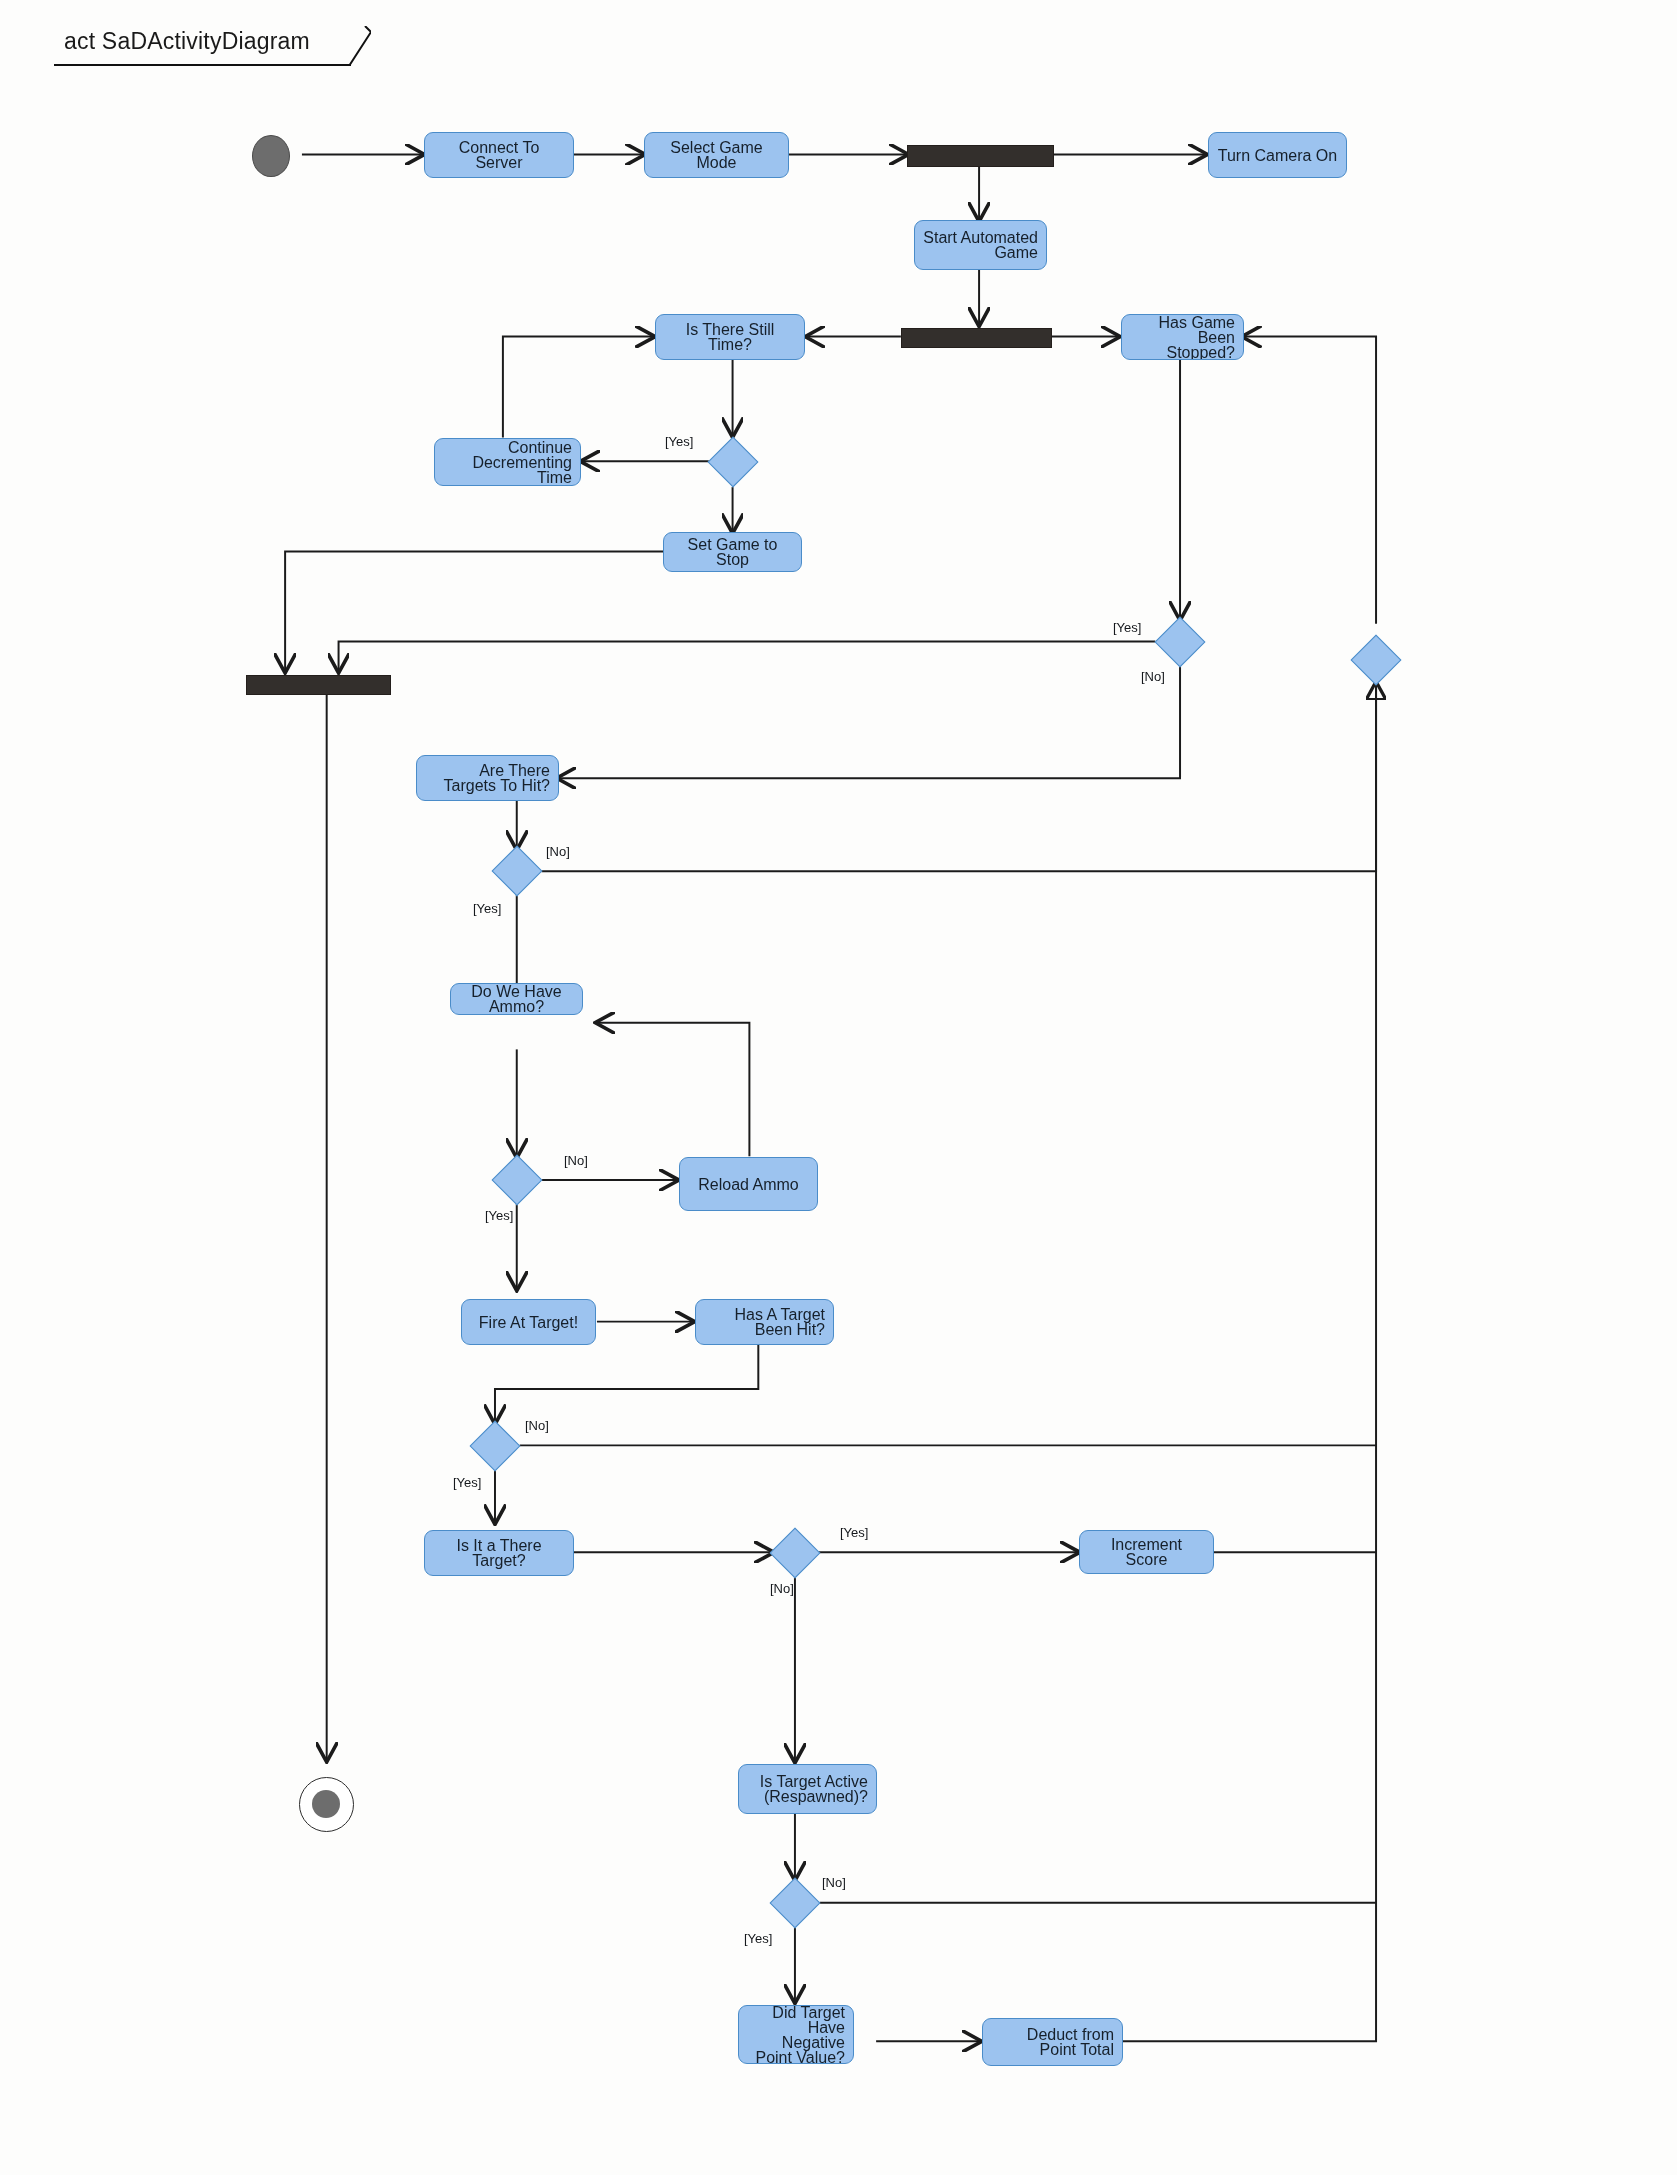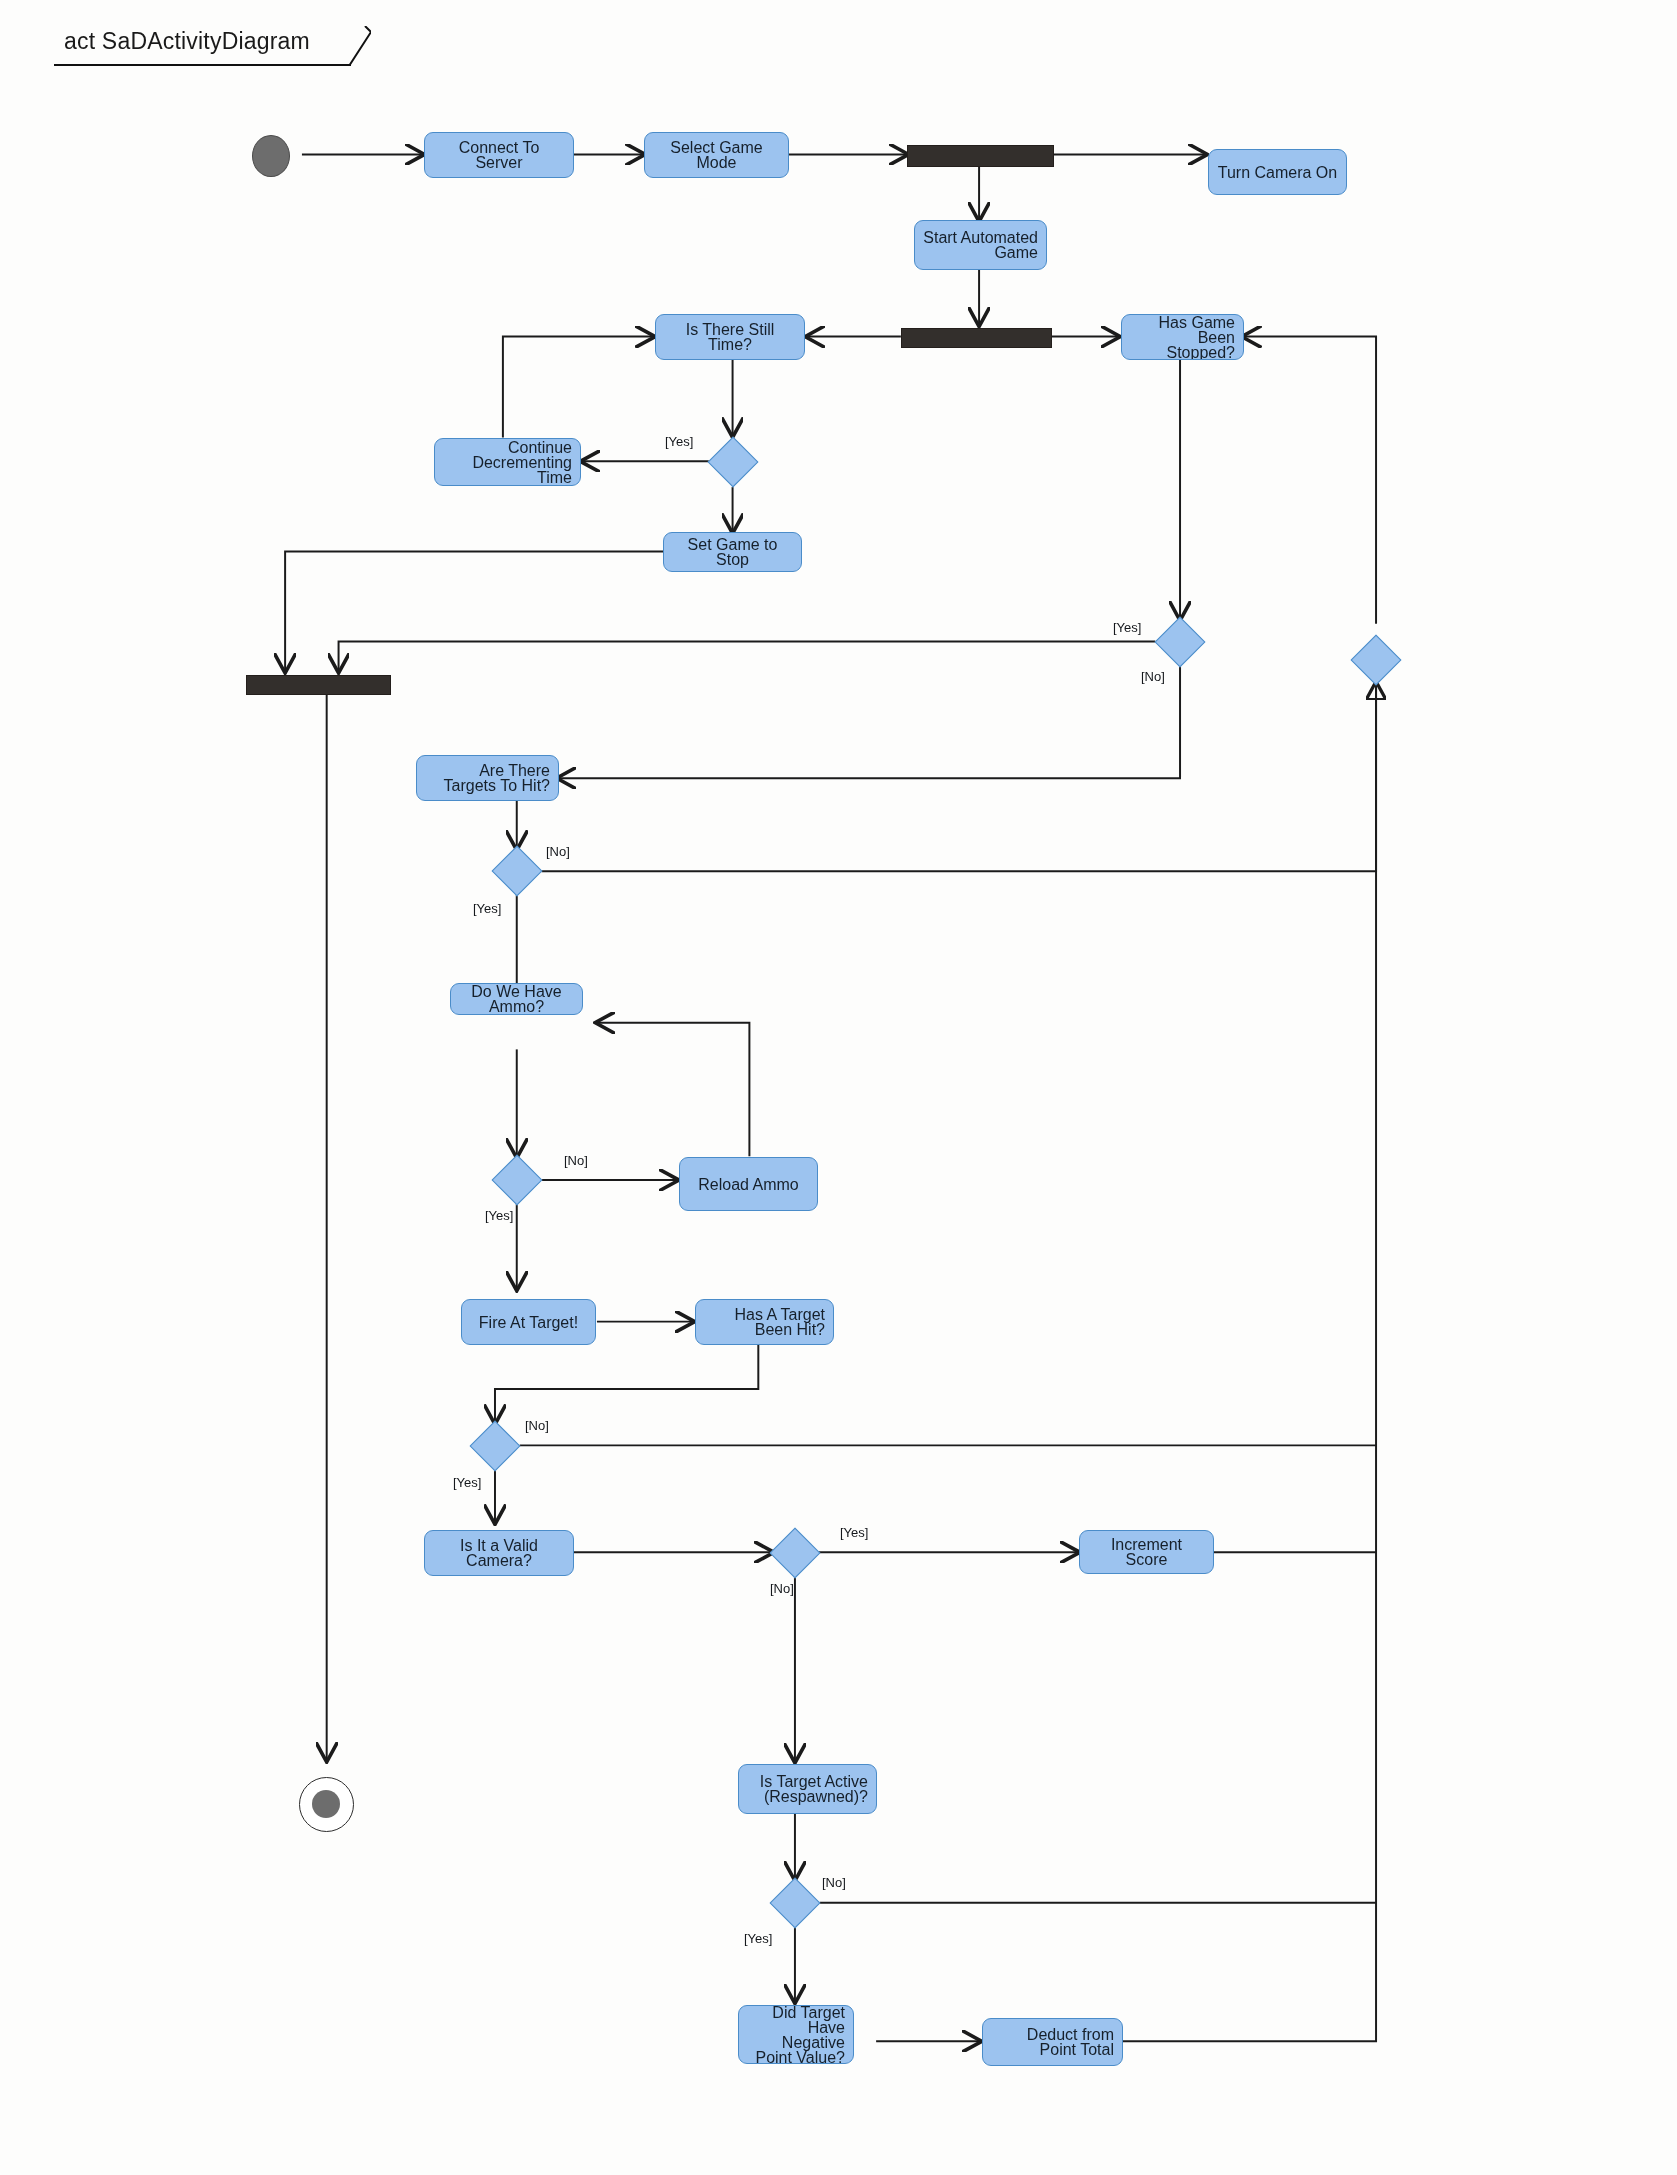--- a/index.html
+++ b/index.html
@@ -230,21 +230,21 @@
   </svg>
 
   <div class="initial-node" style="left:252px; top:135px;"></div>
 
   <div class="action center" style="left:424px; top:132px; width:150px; height:46px;">Connect To Server</div>
 
   <div class="action center" style="left:644px; top:132px; width:145px; height:46px;">Select Game Mode</div>
 
   <div class="bar" style="left:907px; top:145px; width:145px; height:20px;"></div>
 
-  <div class="action center" style="left:1208px; top:132px; width:139px; height:46px;margin-top:17px;">Turn Camera On</div>
+  <div class="action center" style="left:1208px; top:132px; width:139px; height:46px;">Turn Camera On</div>
 
   <div class="action left" style="left:914px; top:220px; width:133px; height:50px;">Start Automated Game</div>
 
   <div class="bar" style="left:901px; top:328px; width:149px; height:18px;"></div>
 
   <div class="action center" style="left:655px; top:314px; width:150px; height:46px;">Is There Still Time?</div>
 
   <div class="action left" style="left:1121px; top:314px; width:123px; height:46px;">Has Game Been Stopped?</div>
 
   <div class="decision" style="left:715px; top:444px; width:36px; height:36px;"></div>
@@ -277,21 +277,21 @@
   <div class="action center" style="left:679px; top:1157px; width:139px; height:54px;text-align:right;">Reload Ammo</div>
 
   <div class="action center" style="left:461px; top:1299px; width:135px; height:46px;">Fire At Target!</div>
 
   <div class="action left" style="left:695px; top:1299px; width:139px; height:46px;">Has A Target Been Hit?</div>
 
   <div class="decision" style="left:477px; top:1428px; width:36px; height:36px;"></div>
   <div class="edge-label" style="left:525px; top:1418px;">[No]</div>
   <div class="edge-label" style="left:453px; top:1475px;">[Yes]</div>
 
-  <div class="action center" style="left:424px; top:1530px; width:150px; height:46px;">Is It a Valid Camera?</div>
+  <div class="action center" style="left:424px; top:1530px; width:150px; height:46px;">Is It a There Target?</div>
 
   <div class="decision" style="left:777px; top:1535px; width:36px; height:36px;"></div>
   <div class="edge-label" style="left:840px; top:1525px;">[Yes]</div>
   <div class="edge-label" style="left:770px; top:1581px;">[No]</div>
 
   <div class="action center" style="left:1079px; top:1530px; width:135px; height:44px;">Increment Score</div>
 
   <div class="action left" style="left:738px; top:1764px; width:139px; height:50px;">Is Target Active (Respawned)?</div>
 
   <div class="decision" style="left:777px; top:1885px; width:36px; height:36px;"></div>

